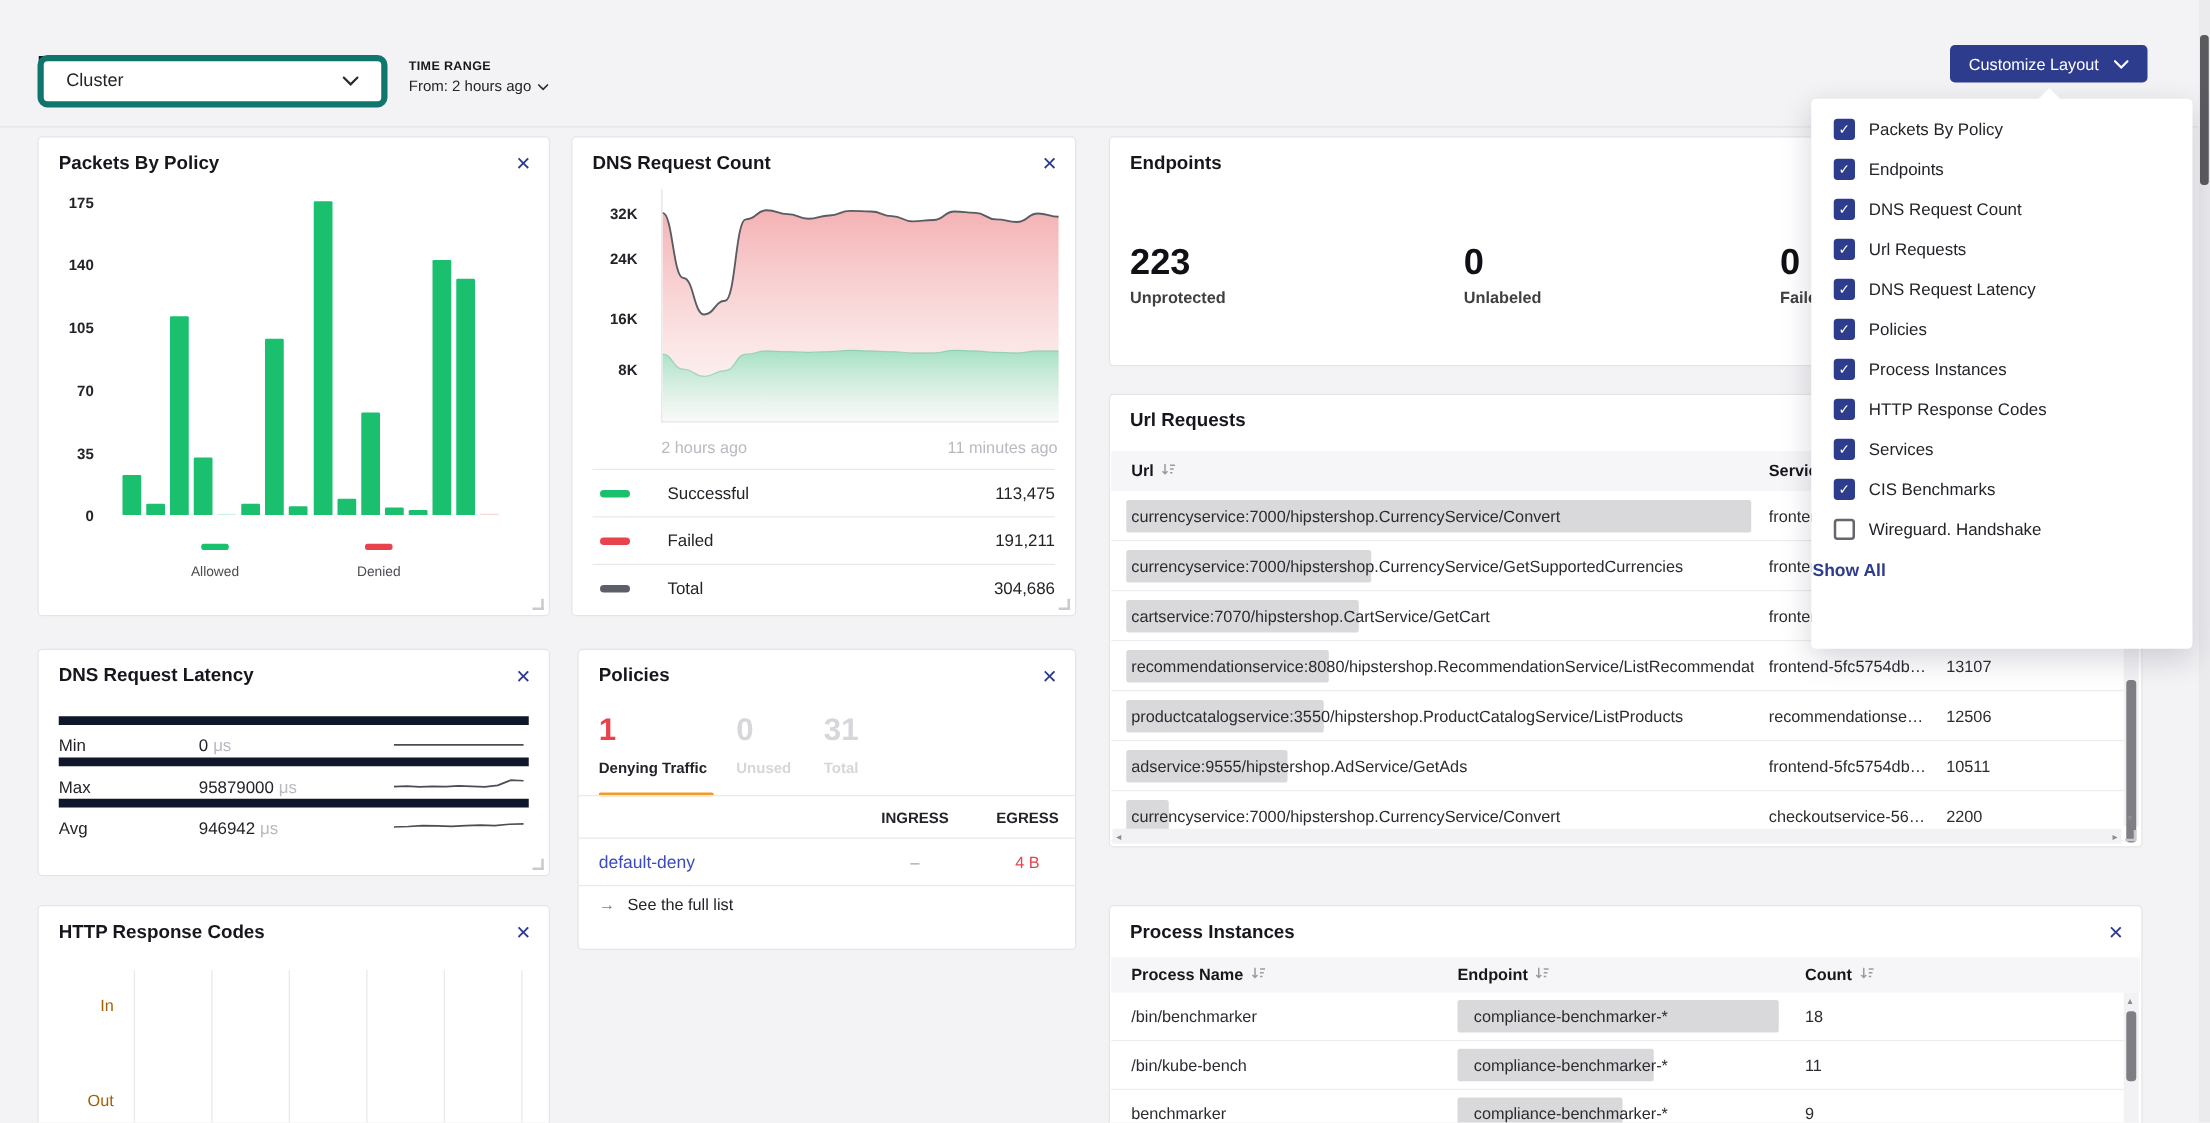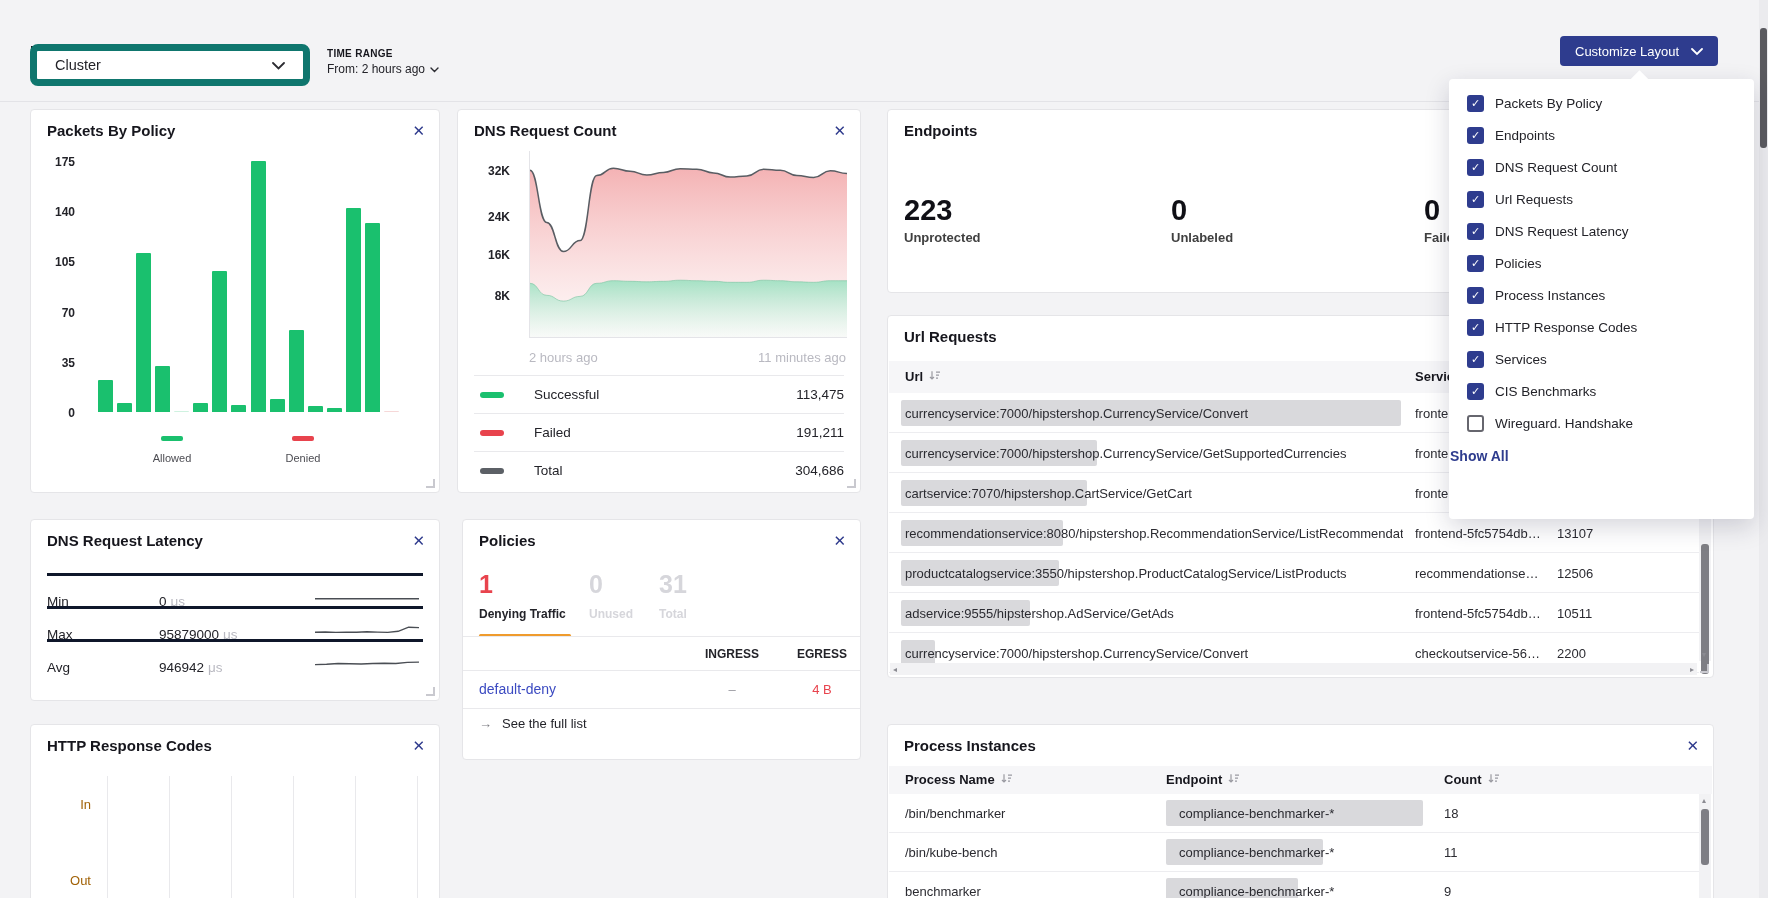--- a/index.html
+++ b/index.html
@@ -1,21 +1,21 @@
 <!DOCTYPE html>
 <html><head>
 <meta charset="utf-8">
 <style>
   html,body{margin:0;padding:0;overflow:hidden;}
   body{width:1768px;height:898px;position:relative;background:#f3f3f5;
        font-family:"Liberation Sans",sans-serif;color:#232329;}
   .hdr-title{position:absolute;left:30px;top:14px;font-size:15px;font-weight:700;color:#16161d;margin-top:28px;}
   .hdr-divider{position:absolute;left:0;top:101px;width:1768px;height:1px;background:#e3e3e7;}
   .cluster-select{position:absolute;left:30px;top:44px;width:280px;height:42px;background:#fff;
-    border:7px solid #0f766e;border-radius:8px;display:flex;align-items:center;
+    border:5px solid #0f766e;border-radius:8px;display:flex;align-items:center;
     justify-content:space-between;padding:0 18px;box-sizing:border-box;font-size:14.5px;cursor:pointer;}
   .time-range{position:absolute;left:327px;top:48px;}
   .tr-label{font-size:10px;font-weight:800;letter-spacing:.3px;color:#16161d;}
   .tr-value{font-size:12px;margin-top:3px;display:flex;align-items:center;gap:5px;cursor:pointer;}
   .customize-btn{position:absolute;left:1560px;top:36px;height:30px;background:#2e3c8e;color:#fff;
     border:none;border-radius:4px;font-size:13px;font-family:inherit;display:flex;align-items:center;
     gap:12px;padding:0 15px;cursor:pointer;}
   .page-scroll{position:absolute;right:0;top:0;width:9px;height:898px;background:#ebebee;}
   .page-scroll-thumb{position:absolute;right:1px;top:28px;width:7px;height:120px;background:#5a5a5f;border-radius:3px;}
   .panel{position:absolute;background:#fff;border:1px solid #e5e5e8;border-radius:4px;box-sizing:border-box;}
@@ -51,22 +51,22 @@
   .tbl-head{position:absolute;left:1px;right:1px;height:32px;background:#f6f6f8;}
   .th{position:absolute;top:0;line-height:32px;font-size:13px;font-weight:700;color:#16161d;
     display:flex;align-items:center;gap:6px;}
   .row-sep{border-bottom:1px solid #ededf0;}
   .cell{position:absolute;top:50%;transform:translateY(-50%);font-size:13px;color:#2b2b31;white-space:nowrap;}
   .hl-bar{position:absolute;top:50%;transform:translateY(-50%);height:26px;background:#d9d9dc;border-radius:2px;}
   
   .sb{position:absolute;background:#f2f2f4;color:#8b8b92;font-size:8px;}
   .sb-thumb{position:absolute;background:#7e7e84;border-radius:3px;}
   
-  .lat-row{position:absolute;left:16px;right:16px;height:33px;border-top:3px solid #0f172a;
-    display:flex;align-items:flex-end;font-size:13.5px;}
+  .lat-row{position:absolute;left:16px;right:16px;height:33px;border-top:7px solid #0f172a;
+    display:flex;align-items:center;font-size:13.5px;}
   .lat-label{width:100px;color:#232329;}
   .lat-value{color:#232329;}
   .lat-unit{color:#b9b9c1;margin-left:4px;}
   .lat-spark{margin-left:auto;margin-right:4px;}
   
   .pol-stat{position:absolute;top:50px;}
   .pol-num{font-size:25px;font-weight:700;}
   .pol-lbl{font-size:12px;font-weight:700;margin-top:8px;}
   .pol-underline{position:absolute;left:16px;top:114px;width:92px;height:3px;background:#ef9b2d;border-radius:2px;}
   .pol-sep{position:absolute;left:0;right:0;height:1px;background:#e9e9ec;}
@@ -153,21 +153,21 @@
     </div>
   <div class="resize"></div>
 </div>
 
 <div class="panel" style="left:457px;top:109px;width:404px;height:384px">
   <div class="panel-title">DNS Request Count</div>
   <button class="close">✕</button>
   <div class="dns-yaxis">
       <div class="ytick" style="bottom: 33.6807px; right: 10px;">8K</div>
       <div class="ytick" style="bottom: 75.3613px; right: 10px;">16K</div>
-      <div class="ytick" style="bottom: 113px; right: 10px;">24K</div>
+      <div class="ytick" style="bottom: 123px; right: 10px;">24K</div>
       <div class="ytick" style="bottom: 158.723px; right: 10px;">32K</div>
     </div>
   <div class="dns-plot"><svg width="317" height="186" viewBox="0 0 317 186">
         <defs>
           <linearGradient id="gpink" x1="0" y1="0" x2="0" y2="1">
             <stop offset="0%" stop-color="rgba(242,165,167,0.85)"></stop>
             <stop offset="100%" stop-color="rgba(253,244,244,0.55)"></stop>
           </linearGradient>
           <linearGradient id="ggreen" x1="0" y1="0" x2="0" y2="1">
             <stop offset="0%" stop-color="rgba(150,224,190,0.85)"></stop>

